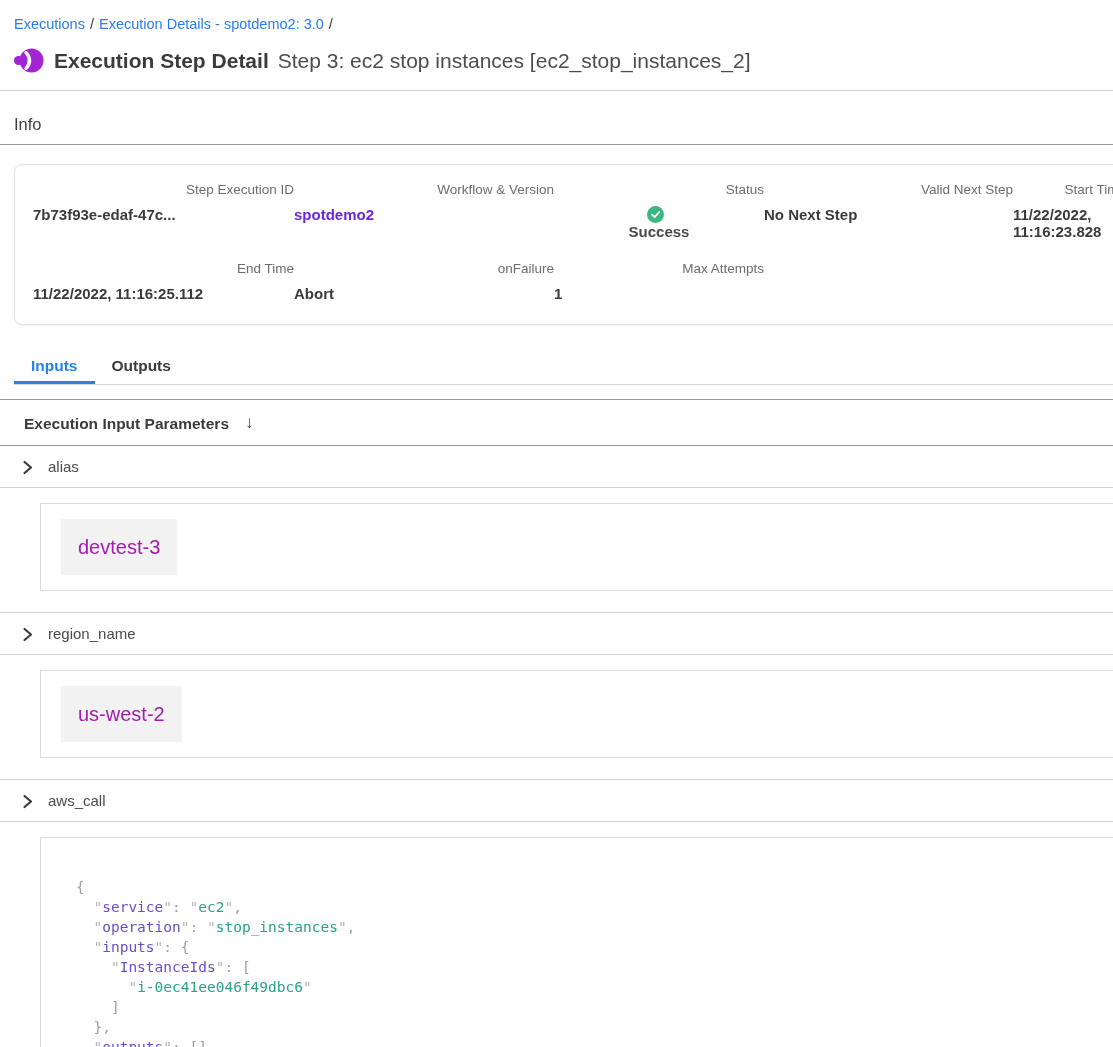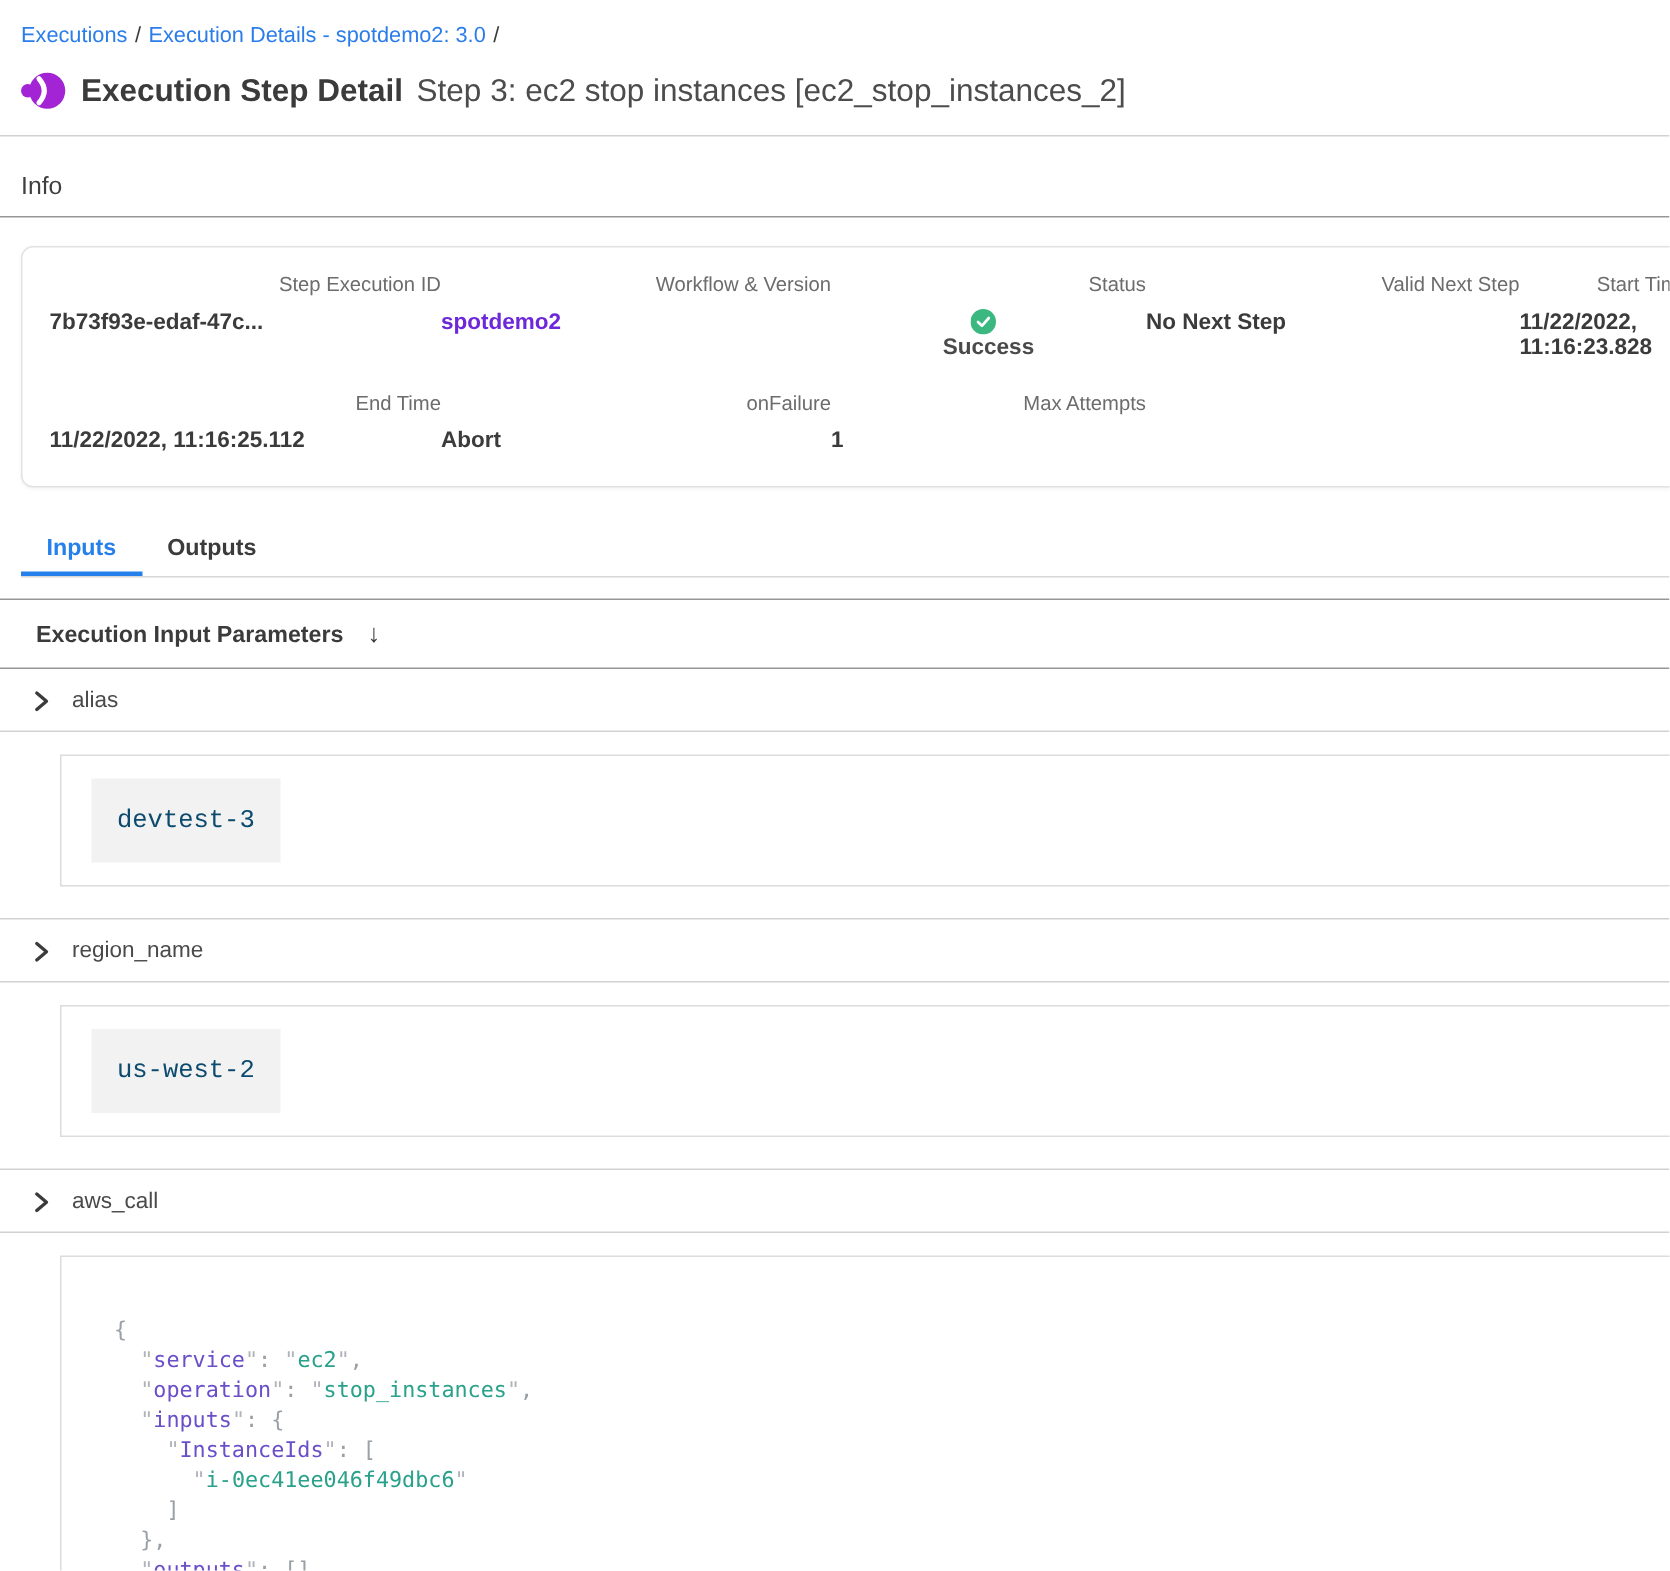--- a/index.html
+++ b/index.html
@@ -61,21 +61,21 @@
   .section-name { font-size:15px; color:#4a4a4a; }
 
   .panel {
     margin:15px -14px 21px 40px;
     border:1px solid #dcdcdc; background:#fff;
     padding:15px 0 15px 20px;
   }
   .chip {
     display:inline-flex; align-items:center;
     min-width:100px; height:56px; padding:0 17px;
-    background:#f2f2f2; font-size:17px; color:#0c4a6e;font-family:Liberation Mono, monospace;
+    background:#f2f2f2; font-size:20px; color:#a21caf;
   }
   .panel.code-panel { height:290px; padding:0; }
   pre.code {
     margin:0; padding:39px 0 0 35px;
     font-family:"DejaVu Sans Mono", monospace;
     font-size:14.5px; line-height:20px;
     color:#9aa0a6;
   }
   pre.code .k { color:#6a4fc9; }
   pre.code .s { color:#2aa18b; }

